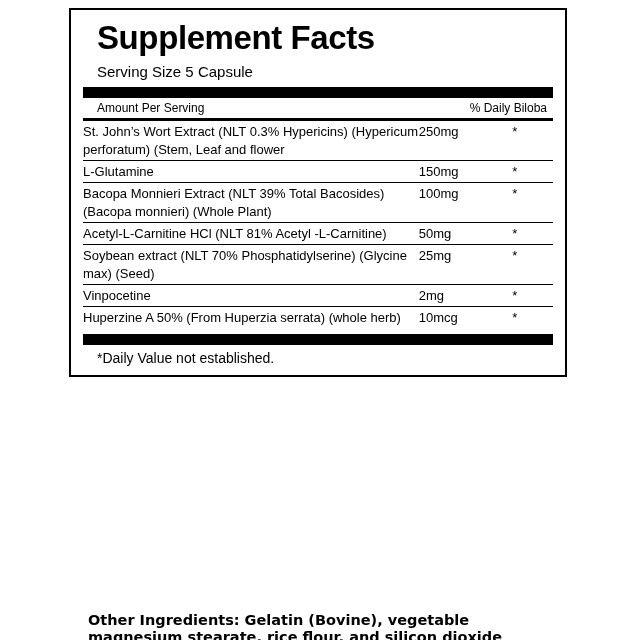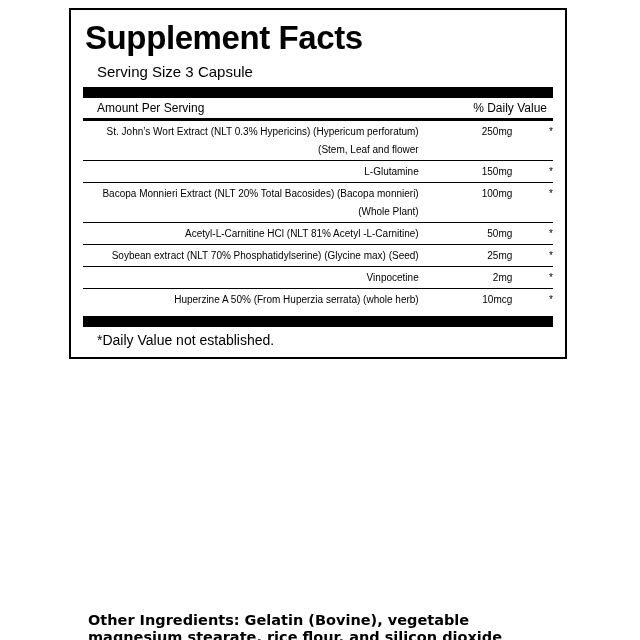--- a/index.html
+++ b/index.html
@@ -24,21 +24,21 @@
     border: 2px solid #000000;
     background: #ffffff;
     padding: 8px 12px 6px 12px;
   }
 
   .title {
     font-size: 33px;
     font-weight: bold;
     letter-spacing: -0.4px;
     line-height: 40px;
-    margin: 0 0 4px 0;
+    margin: 0 0 4px 12px;
     padding-left: 2px;
   }
 
   .serving-line {
     font-size: 15px;
     line-height: 19px;
     padding-left: 14px;
   }
 
   .rule-thick {
@@ -60,25 +60,24 @@
   .hdr-amount { flex: 1 1 auto; }
   .hdr-dv { flex: 0 0 auto; padding-right: 6px; }
 
   table.facts {
     width: 100%;
     border-collapse: collapse;
     table-layout: fixed;
   }
   table.facts td {
     vertical-align: top;
-    font-size: 10px;
+    font-size: 13px;
     line-height: 18px;
     padding: 2px 0 1px 0;
     border-top: 1px solid #000000;
-    text-align: right;
   }
   table.facts tr.first td { border-top: none; }
   td.name {
     width: 330px;
     padding-left: 14px;
     padding-right: 4px;
   }
   td.amt {
     width: 92px;
   }
@@ -105,45 +104,45 @@
     font-weight: 600;
   }
 </style>
 </head>
 <body>
 
 <div class="panel">
 
   <div class="title">Supplement Facts</div>
 
-  <div class="serving-line">Serving Size 3 Capsule</div>
+  <div class="serving-line">Serving Size 5 Capsule</div>
 
   <div class="rule-thick"></div>
 
   <div class="hdr-row">
     <div class="hdr-amount">Amount Per Serving</div>
-    <div class="hdr-dv">% Daily Value</div>
+    <div class="hdr-dv">% Daily Biloba</div>
   </div>
 
   <div class="rule-med"></div>
 
   <table class="facts">
     <tbody>
       <tr class="first">
         <td class="name">St. John’s Wort Extract (NLT 0.3% Hypericins) (Hypericum perforatum) (Stem, Leaf and flower</td>
         <td class="amt">250mg</td>
         <td class="dv">*</td>
       </tr>
       <tr>
         <td class="name">L-Glutamine</td>
         <td class="amt">150mg</td>
         <td class="dv">*</td>
       </tr>
       <tr>
-        <td class="name">Bacopa Monnieri Extract (NLT 20% Total Bacosides) (Bacopa monnieri) (Whole Plant)</td>
+        <td class="name">Bacopa Monnieri Extract (NLT 39% Total Bacosides) (Bacopa monnieri) (Whole Plant)</td>
         <td class="amt">100mg</td>
         <td class="dv">*</td>
       </tr>
       <tr>
         <td class="name">Acetyl-L-Carnitine HCl (NLT 81% Acetyl -L-Carnitine)</td>
         <td class="amt">50mg</td>
         <td class="dv">*</td>
       </tr>
       <tr>
         <td class="name">Soybean extract (NLT 70% Phosphatidylserine) (Glycine max) (Seed)</td>

